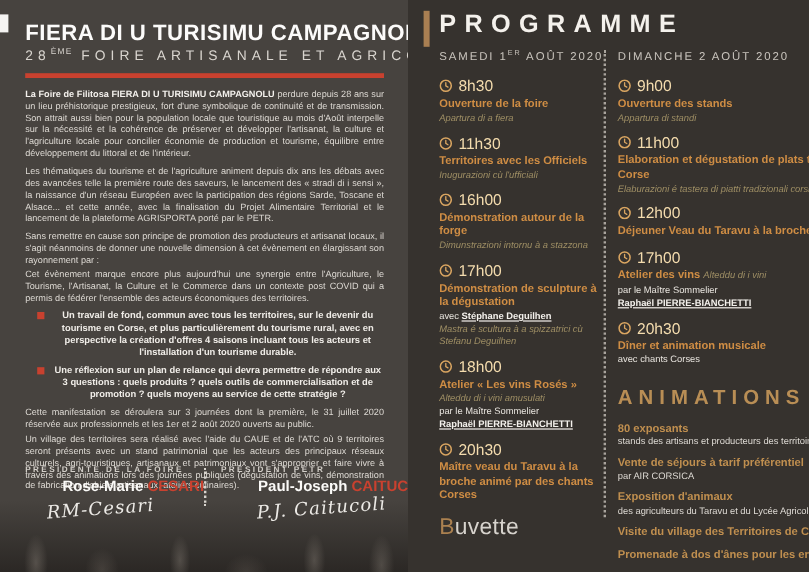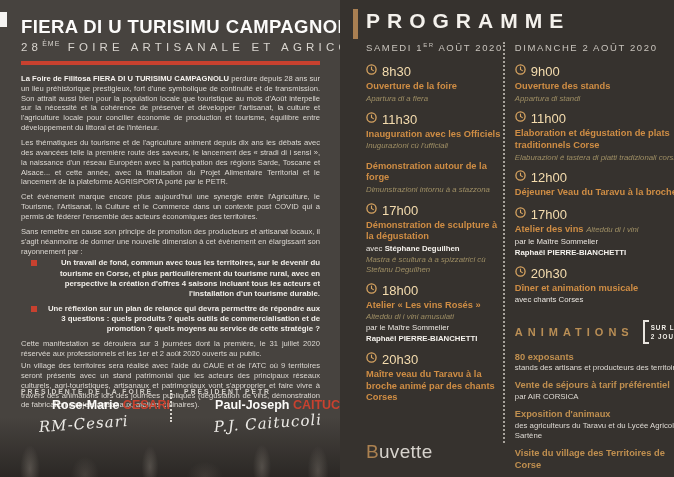--- a/index.html
+++ b/index.html
@@ -19,21 +19,21 @@
   .fold-mark{ position:absolute; left:0; top:12px; width:7px; height:15px; background:#f5f4f2; }
   .flyer-title{ color:#fcfbfa; font-size:18.5px; font-weight:bold; letter-spacing:.4px; white-space:nowrap; }
   .flyer-subtitle{ color:#d9d5cf; font-size:11.5px; letter-spacing:4.2px; margin-top:2px; white-space:nowrap; }
   .flyer-subtitle sup{ font-size:7px; letter-spacing:1px; }
   .red-line{ height:4px; background:#c8412f; margin:8px 0 9px 0; }
   .p{ color:#ddd9d3; font-size:7.6px; line-height:1.3; text-align:justify; margin-bottom:5px; }
   .p strong{ color:#f4f1ed; }
   .bullets{ margin:2px 0 5px 10px; }
   .bullet{ display:flex; gap:6px; margin-bottom:5px; }
   .sq{ width:6px; height:6px; background:#c8412f; flex:none; margin-top:2px; }
-  .bullet-text{ color:#f0edе8; color:#f0ede8; font-size:7.8px; font-weight:bold; line-height:1.3; text-align:right; }
+  .bullet-text{ color:#f0edе8; color:#f0ede8; font-size:7.8px; font-weight:bold; line-height:1.3; text-align:center; }
   .tight{ margin-bottom:2px; }
 
   .signatures{ position:absolute; left:21px; right:16px; top:388px; display:flex; z-index:2; }
   .sig-col{ flex:1; }
   .sig-divider{ border-left:2px dotted #d8d4ce; margin:2px 12px 14px 0; }
   .sig-role{ color:#d3cfc9; font-size:6.8px; font-weight:bold; letter-spacing:2px; white-space:nowrap; }
   .sig-name{ color:#fbfaf8; font-size:12.5px; font-weight:bold; margin-top:3px; white-space:nowrap;padding-left:31px; }
   .sig-name .surname{ color:#c8412f; }
   .sig-script{ color:#eceae6; font-family:"DejaVu Serif", serif; font-style:italic; font-size:15px;
                margin-top:6px; transform:rotate(-4deg); transform-origin:left center; letter-spacing:1px; }
@@ -47,48 +47,48 @@
       radial-gradient(12px 30px at 150px 50px, rgba(186,176,164,.25), rgba(186,176,164,0) 70%),
       radial-gradient(26px 22px at 205px 60px, rgba(140,130,120,.20), rgba(140,130,120,0) 70%),
       radial-gradient(13px 32px at 262px 50px, rgba(186,176,164,.26), rgba(186,176,164,0) 70%),
       radial-gradient(15px 36px at 318px 54px, rgba(186,176,164,.24), rgba(186,176,164,0) 70%),
       linear-gradient(to top, rgba(20,17,15,.55), rgba(20,17,15,0));
   }
 
   
   .right-panel{
     width:334px; height:477px; background:#36322e;
-    padding:9px 6px 0 13px; display:flex; flex-direction:column; position:relative;
+    padding:9px 6px 12px 13px; display:flex; flex-direction:column; position:relative;
   }
   .prog-header{ display:flex; align-items:stretch; gap:8px; height:30px; }
   .prog-bar{ width:5px; background:#a97f52; }
   .prog-title{ color:#f4f1ec; font-size:21px; font-weight:bold; letter-spacing:7px; line-height:1.1; white-space:nowrap; }
   .columns{ display:flex; flex:1; margin-top:3px; min-height:0; }
   .col{ display:flex; flex-direction:column; min-height:0; }
   .col-sat{ width:150px; padding-left:13px; }
   .col-sun{ flex:1; padding-left:10px; }
   .col-divider{ border-left:2px dotted #a9a49d; margin:0 0 34px 0; }
   .day-label{ color:#c9c4bd; font-size:9.5px; letter-spacing:1.6px; margin-bottom:11px; white-space:nowrap; }
   .day-label sup{ font-size:6px; }
 
   .event{ margin-bottom:8px; }
-  .event-time{ display:flex; gap:5px; color:#f4dcae; font-size:13px; }
+  .event-time{ display:flex; align-items:center; gap:5px; color:#f4dcae; font-size:13px; }
   .clk{ width:11px; height:11px; flex:none; }
   .event-title{ color:#cf8d44; font-weight:bold; font-size:9.3px; line-height:1.25; margin-top:2px; }
   .corsu{ color:#9e8e64; font-style:italic; font-size:7.8px; line-height:1.25; margin-top:1px; }
   .corsu-inline{ color:#9e8e64; font-style:italic; font-weight:normal; font-size:7.8px;text-align:right; }
   .note{ color:#e9e5df; font-size:7.8px; line-height:1.3; margin-top:1px; }
-  .note b{ color:#f4f1ec; }
+  .note b{ color:#f4f1ec;text-decoration:underline; }
 
   .buvette{ margin-top:auto; margin-bottom:14px; }
   .buvette-line{ color:#d7d3cd; font-size:19px; line-height:1.15; letter-spacing:.3px; }
   .buvette-line .init{ color:#ab8150; }
 
   .anim-header{ display:flex; align-items:center; gap:9px; margin:6px 0 8px 0; }
-  .anim-title{ color:#b98e55; font-size:11px; letter-spacing:5px; font-weight:bold; white-space:nowrap; }
+  .anim-title{ color:#b98e55; font-size:17px; letter-spacing:5px; font-weight:bold; white-space:nowrap; }
   .badge{ position:relative; padding:3px 8px; color:#f2efe9; font-size:6.3px; font-weight:bold;
           letter-spacing:1px; text-align:center; line-height:1.45; white-space:nowrap; }
   .badge::before,.badge::after{ content:""; position:absolute; top:0; bottom:0; width:4px; }
   .badge::before{ left:0; border:2px solid #e9e5df; border-right:none; }
   .badge::after{ right:0; border:2px solid #e9e5df; border-left:none; }
 
   .anim-item{ margin-bottom:7px; }
   .anim-item-title{ color:#c08f4f; font-weight:bold; font-size:9.3px; line-height:1.25; }
   .anim-desc{ color:#dedad4; font-size:7.8px; line-height:1.3; }
 </style>
@@ -97,22 +97,22 @@
 
 <div class="left-panel">
   <div class="fold-mark"></div>
 
   <div class="flyer-title">FIERA DI U TURISIMU CAMPAGNOLU</div>
   <div class="flyer-subtitle"><span>28</span><sup>ÈME</sup><span> FOIRE ARTISANALE ET AGRICOLE</span></div>
   <div class="red-line"></div>
 
   <p class="p"><strong>La Foire de Filitosa FIERA DI U TURISIMU CAMPAGNOLU</strong><span> perdure depuis 28 ans sur un lieu préhistorique prestigieux, fort d'une symbolique de continuité et de transmission. Son attrait aussi bien pour la population locale que touristique au mois d'Août interpelle sur la nécessité et la cohérence de préserver et développer l'artisanat, la culture et l'agriculture locale pour concilier économie de production et tourisme, équilibre entre développement du littoral et de l'intérieur.</span></p>
   <p class="p">Les thématiques du tourisme et de l'agriculture animent depuis dix ans les débats avec des avancées telle la première route des saveurs, le lancement des « stradi di i sensi », la naissance d'un réseau Européen avec la participation des régions Sarde, Toscane et Alsace... et cette année, avec la finalisation du Projet Alimentaire Territorial et le lancement de la plateforme AGRISPORTA porté par le PETR.</p>
+  <p class="p tight">Sans remettre en cause son principe de promotion des producteurs et artisanat locaux, il s'agit néanmoins de donner une nouvelle dimension à cet évènement en élargissant son rayonnement par :</p>
   <p class="p">Cet évènement marque encore plus aujourd'hui une synergie entre l'Agriculture, le Tourisme, l'Artisanat, la Culture et le Commerce dans un contexte post COVID qui a permis de fédérer l'ensemble des acteurs économiques des territoires.</p>
-  <p class="p tight">Sans remettre en cause son principe de promotion des producteurs et artisanat locaux, il s'agit néanmoins de donner une nouvelle dimension à cet évènement en élargissant son rayonnement par :</p>
 
   <div class="bullets">
     <div class="bullet">
       <span class="sq"></span>
       <span class="bullet-text">Un travail de fond, commun avec tous les territoires, sur le devenir du tourisme en Corse, et plus particulièrement du tourisme rural, avec en perspective la création d'offres 4 saisons incluant tous les acteurs et l'installation d'un tourisme durable.</span>
     </div>
     <div class="bullet">
       <span class="sq"></span>
       <span class="bullet-text">Une réflexion sur un plan de relance qui devra permettre de répondre aux 3 questions : quels produits ? quels outils de commercialisation et de promotion ? quels moyens au service de cette stratégie ?</span>
     </div>
@@ -163,25 +163,32 @@
 
 
       <div class="event">
         <div class="event-time">
             <svg class="clk" viewBox="0 0 12 12">
               <circle cx="6" cy="6" r="5" fill="none" stroke="#d9a561" stroke-width="1.4"></circle>
               <path d="M6 3.2V6l2 1.2" fill="none" stroke="#d9a561" stroke-width="1.2" stroke-linecap="round"></path>
             </svg>
             <span>11h30</span>
           </div>
-        <div class="event-title">Inauguration avec les Officiels</div>
+        <div class="event-title">Territoires avec les Officiels</div>
         <div class="corsu">Inugurazioni cù l'ufficiali</div>
       </div>
 
       <div class="event">
+        <div class="event-time">
+            <svg class="clk" viewBox="0 0 12 12">
+              <circle cx="6" cy="6" r="5" fill="none" stroke="#d9a561" stroke-width="1.4"></circle>
+              <path d="M6 3.2V6l2 1.2" fill="none" stroke="#d9a561" stroke-width="1.2" stroke-linecap="round"></path>
+            </svg>
+            <span>16h00</span>
+          </div>
         <div class="event-title">Démonstration autour de la forge</div>
         <div class="corsu">Dimunstrazioni intornu à a stazzona</div>
       </div>
 
       <div class="event">
         <div class="event-time">
             <svg class="clk" viewBox="0 0 12 12">
               <circle cx="6" cy="6" r="5" fill="none" stroke="#d9a561" stroke-width="1.4"></circle>
               <path d="M6 3.2V6l2 1.2" fill="none" stroke="#d9a561" stroke-width="1.2" stroke-linecap="round"></path>
             </svg>

